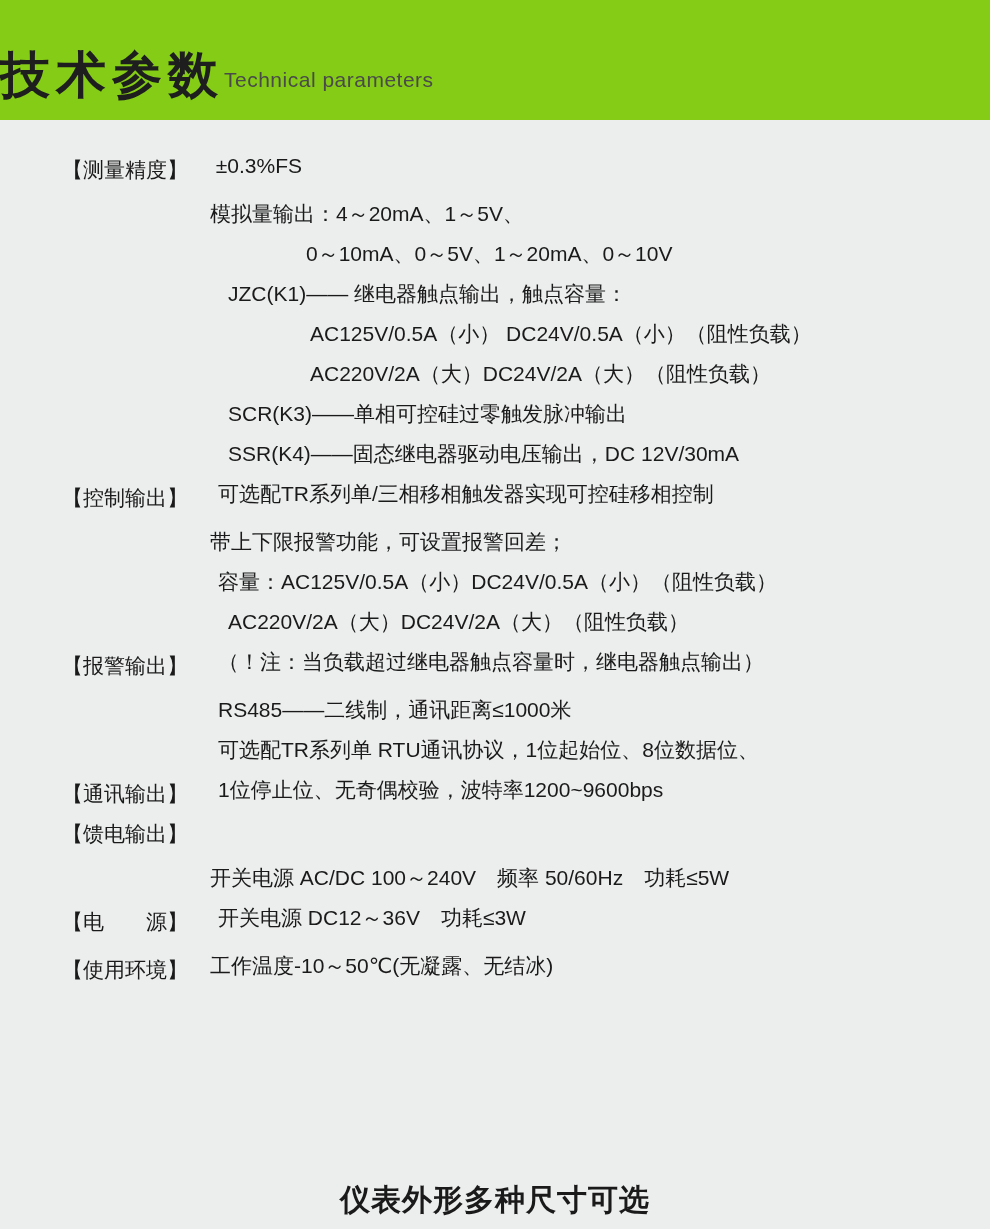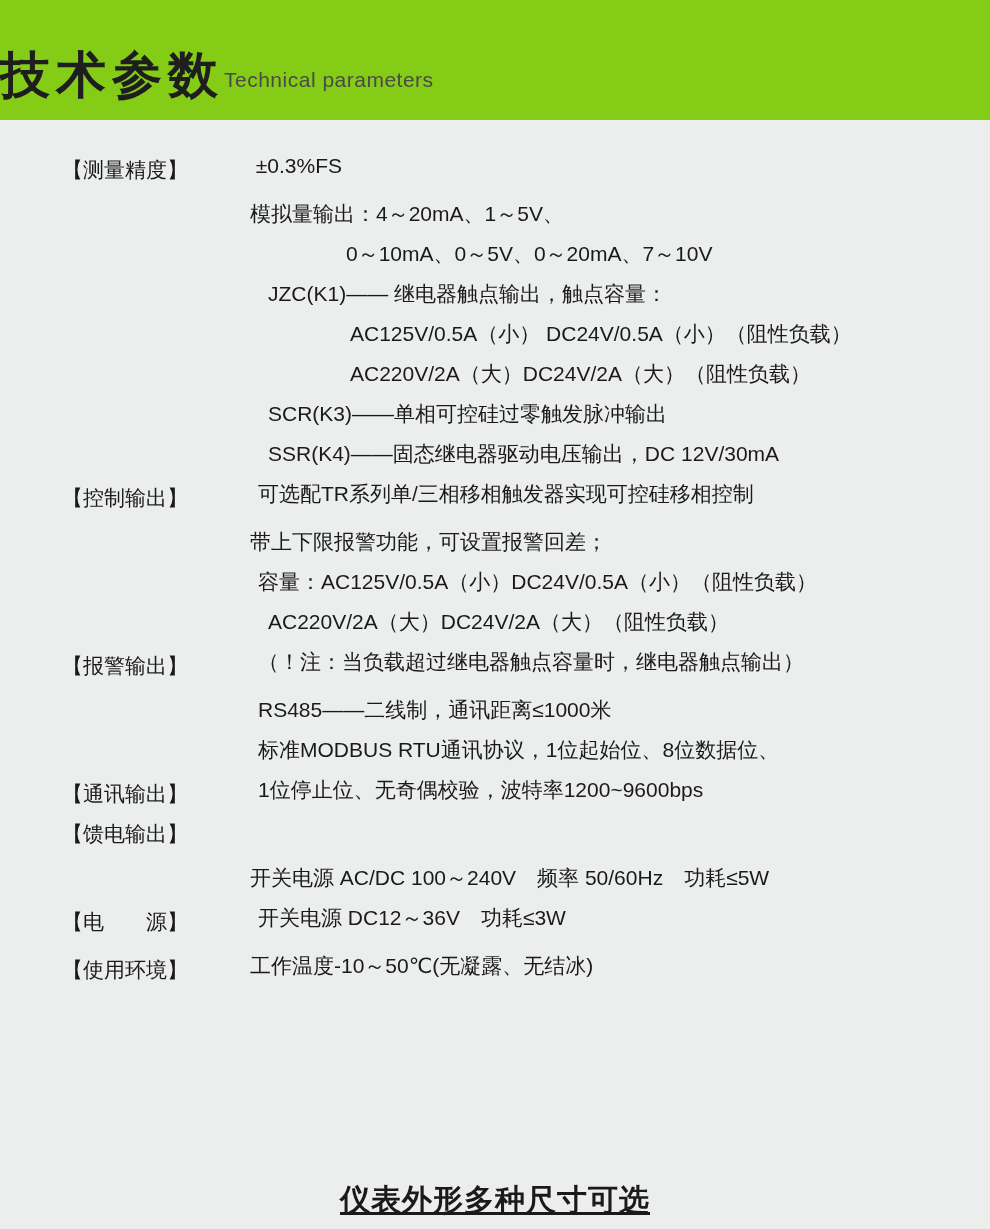--- a/index.html
+++ b/index.html
@@ -65,36 +65,34 @@
   }
   .spec-value {
     flex: 1 1 auto;
     font-size: 21px;
     line-height: 32px;
     color: #1a1a1a;
   }
   .spec-line {
     line-height: 40px;
     white-space: pre;
-    margin-left: 40px;
   }
   .indent-1 { padding-left: 0; }
   .indent-2 { padding-left: 96px; }
   .indent-3 { padding-left: 100px; }
   .indent-4 { padding-left: 18px; }
   .indent-5 { padding-left: 8px; }
   
   .footer {
     position: absolute;
     left: 0;
     bottom: 0;
     width: 990px;
     text-align: center;
     padding-bottom: 8px;
-    text-decoration: underline;
   }
   .footer-title {
     font-size: 30px;
     font-weight: bold;
     letter-spacing: 1px;
     color: #1a1a1a;
     line-height: 42px;
   }
 </style>
 </head>
@@ -113,21 +111,21 @@
       <div class="spec-label">【测量精度】</div>
       <div class="spec-value">
         <div class="spec-line indent-1"> ±0.3%FS</div>
       </div>
     </div>
 
     <div class="spec-row">
       <div class="spec-label">【控制输出】</div>
       <div class="spec-value">
         <div class="spec-line indent-1">模拟量输出：4～20mA、1～5V、</div>
-        <div class="spec-line indent-2">0～10mA、0～5V、0～20mA、7～10V</div>
+        <div class="spec-line indent-2">0～10mA、0～5V、1～20mA、0～10V</div>
         <div class="spec-line indent-4">JZC(K1)—— 继电器触点输出，触点容量：</div>
         <div class="spec-line indent-3">AC125V/0.5A（小） DC24V/0.5A（小）（阻性负载）</div>
         <div class="spec-line indent-3">AC220V/2A（大）DC24V/2A（大）（阻性负载）</div>
         <div class="spec-line indent-4">SCR(K3)——单相可控硅过零触发脉冲输出</div>
         <div class="spec-line indent-4">SSR(K4)——固态继电器驱动电压输出，DC 12V/30mA</div>
         <div class="spec-line indent-5">可选配TR系列单/三相移相触发器实现可控硅移相控制</div>
       </div>
     </div>
 
     <div class="spec-row">
@@ -137,21 +135,21 @@
         <div class="spec-line indent-5">容量：AC125V/0.5A（小）DC24V/0.5A（小）（阻性负载）</div>
         <div class="spec-line indent-4">AC220V/2A（大）DC24V/2A（大）（阻性负载）</div>
         <div class="spec-line indent-5">（！注：当负载超过继电器触点容量时，继电器触点输出）</div>
       </div>
     </div>
 
     <div class="spec-row">
       <div class="spec-label">【通讯输出】</div>
       <div class="spec-value">
         <div class="spec-line indent-5">RS485——二线制，通讯距离≤1000米</div>
-        <div class="spec-line indent-5">标准MODBUS RTU通讯协议，1位起始位、8位数据位、</div>
+        <div class="spec-line indent-5">可选配TR系列单 RTU通讯协议，1位起始位、8位数据位、</div>
         <div class="spec-line indent-5">1位停止位、无奇偶校验，波特率1200~9600bps</div>
       </div>
     </div>
 
     <div class="spec-row">
       <div class="spec-label">【馈电输出】</div>
     </div>
 
     <div class="spec-row">
       <div class="spec-label">【电　　源】</div>

